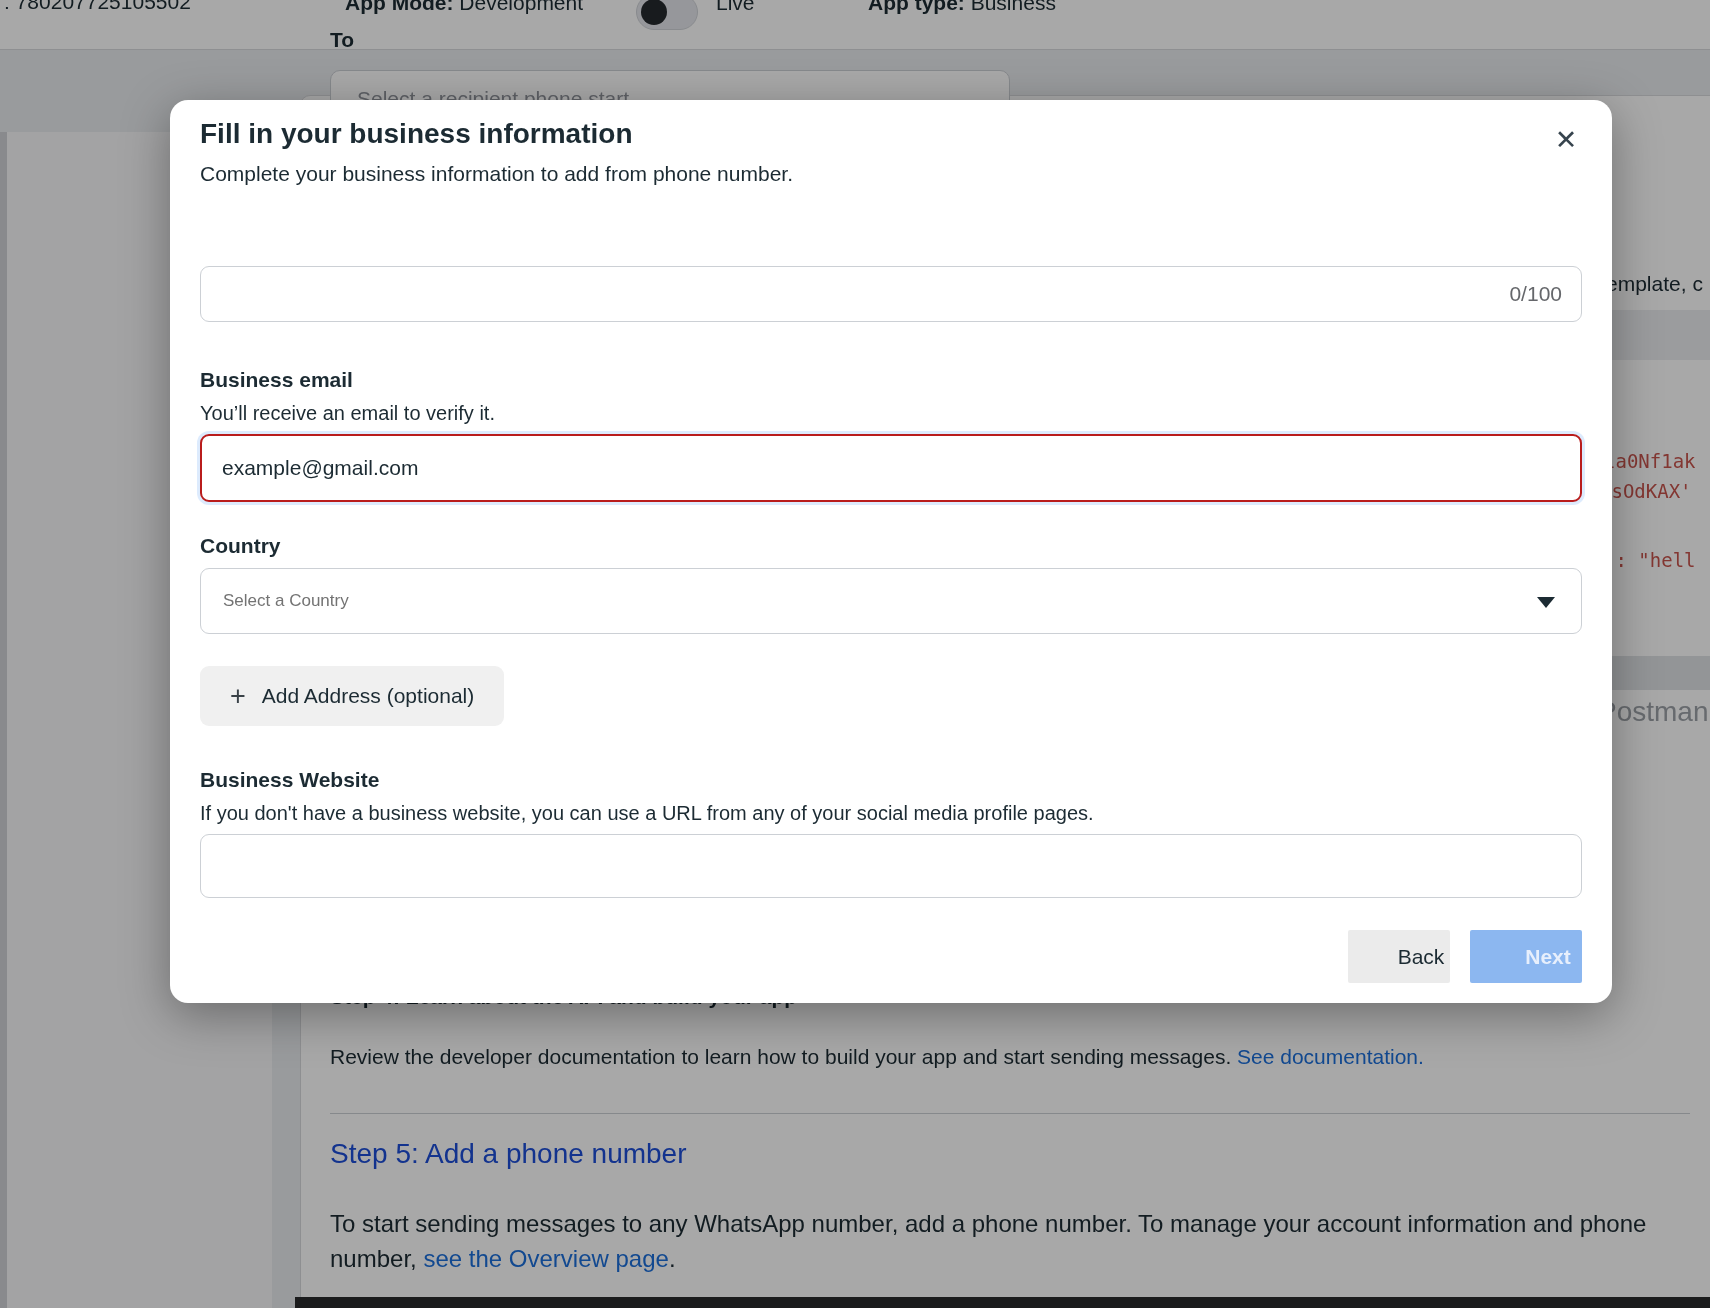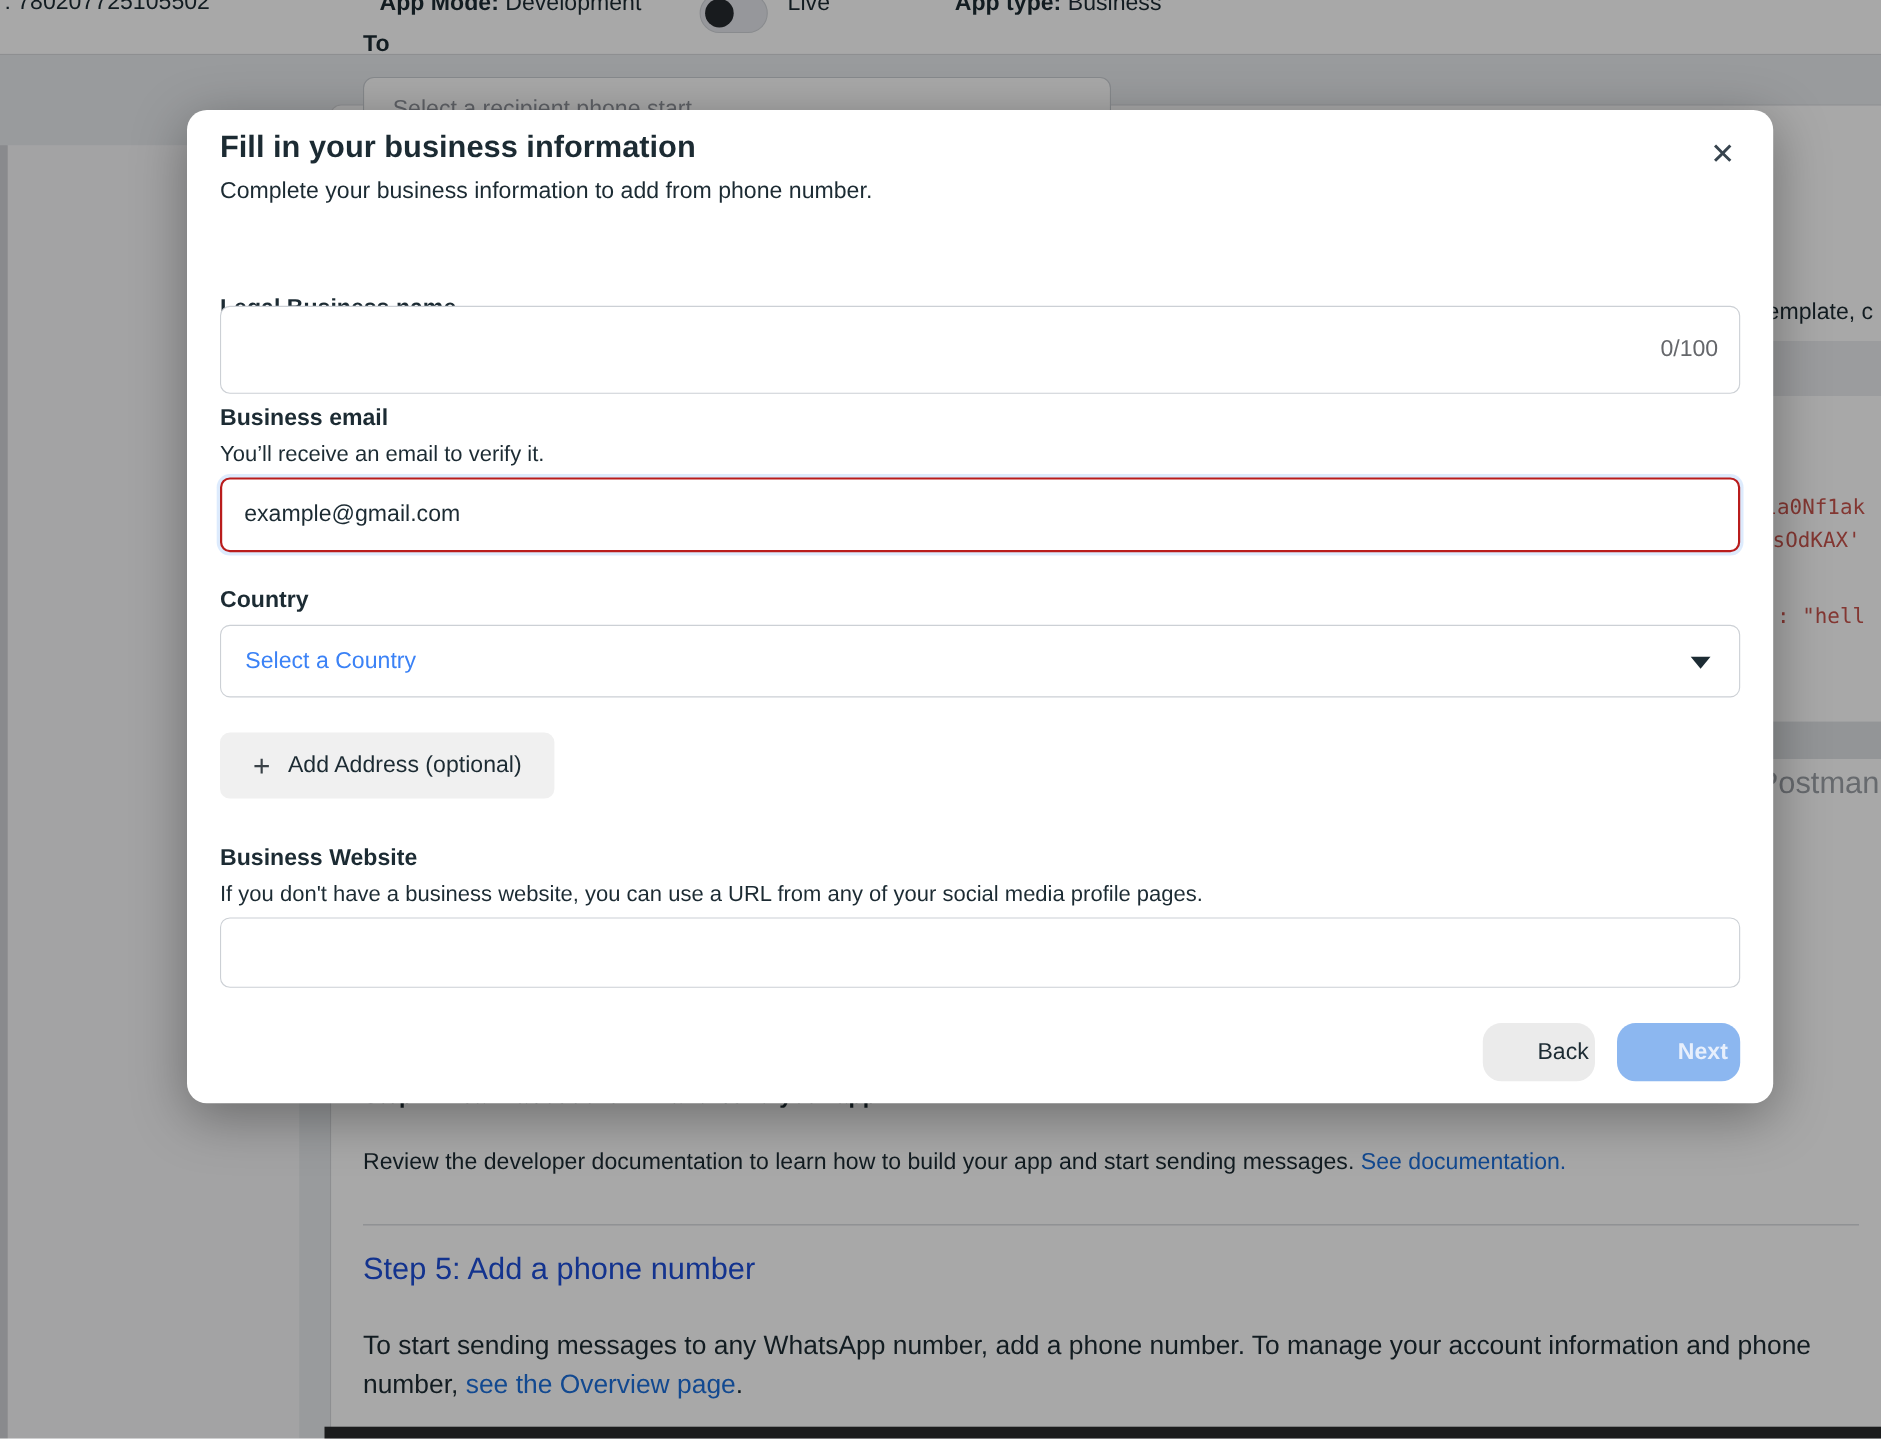--- a/index.html
+++ b/index.html
@@ -46,26 +46,26 @@
   .m-title { position:absolute; left:30px; top:18px; font-size:28px; font-weight:bold; color:#1c2b33; }
   .m-subtitle { position:absolute; left:30px; top:62px; font-size:21px; color:#1c2b33; }
   .m-close { position:absolute; right:26px; top:20px; width:40px; height:40px; font-size:27px; color:#37444e; display:flex; align-items:center; justify-content:center; cursor:pointer; }
   .m-label { position:absolute; left:30px; font-size:21px; font-weight:bold; color:#1c2b33; }
   .m-helper { position:absolute; left:30px; font-size:20px; color:#1c2b33; }
   .m-input-wrap { position:absolute; left:30px; right:30px; }
   .m-input { width:100%; height:100%; border:1px solid #ccd0d5; border-radius:9px; font-size:21px; color:#1c2b33; padding:0 20px; font-family:"Liberation Sans", sans-serif; outline:none; background:#fff; }
   .m-input.focused { border:2px solid #b91c1c; box-shadow:0 0 0 3px rgba(24,119,242,0.15); }
   .m-counter { position:absolute; right:20px; top:50%; transform:translateY(-50%); font-size:21px; color:#65676b; }
   .m-select { position:absolute; left:30px; right:30px; height:66px; border:1px solid #ccd0d5; border-radius:9px; background:#fff; cursor:pointer; }
-  .m-select .ph { position:absolute; left:22px; top:50%; transform:translateY(-50%); font-size:21px; color:#3b82f6; }
+  .m-select .ph { position:absolute; left:22px; top:50%; transform:translateY(-50%); font-size:17px; color:#737373; }
   .chevron { position:absolute; right:26px; top:50%; margin-top:-4px; width:0; height:0; border-left:9px solid transparent; border-right:9px solid transparent; border-top:11px solid #1c2b33; }
   .add-address { position:absolute; left:30px; top:566px; height:60px; background:#f0f0f0; border:none; border-radius:9px; padding:0 30px; display:inline-flex; align-items:center; gap:16px; font-size:21px; color:#1c2b33; font-family:"Liberation Sans", sans-serif; cursor:pointer; }
   .add-address .plus { font-size:27px; font-weight:400; color:#3a4248; line-height:1; }
   .m-footer { position:absolute; right:30px; top:830px; display:flex; gap:20px; }
-  .btn { height:53px; border:none; border-radius:17px; font-size:21px; font-family:"Liberation Sans", sans-serif; cursor:pointer;padding-left:44px; }
+  .btn { height:53px; border:none; border-radius:2px; font-size:21px; font-family:"Liberation Sans", sans-serif; cursor:pointer;padding-left:44px; }
   .btn-back { width:102px; background:#ebebeb; color:#1c2b33; font-weight:500; }
   .btn-next { width:112px; background:#8cb7f0; color:#e7effc; font-weight:600; cursor:default; }
 </style>
 </head>
 <body>
 
 <div class="screen">
 
   <div class="bg">
 
@@ -105,21 +105,21 @@
   </div>
 
   <div class="dim"></div>
 
   <div class="modal">
     <h1 class="m-title">Fill in your business information</h1>
     <p class="m-subtitle">Complete your business information to add from phone number.</p>
     <div class="m-close">✕</div>
 
     <span class="m-label" style="top:132px;margin-top:36px;">Legal Business name</span>
-    <div class="m-input-wrap" style="top:178px; height:80px;">
+    <div class="m-input-wrap" style="top:166px; height:56px;">
       <input class="m-input" type="text" value="" style="">
       <span class="m-counter">0/100</span>
     </div>
 
     <span class="m-label" style="top:268px;">Business email</span>
     <span class="m-helper" style="top:302px;">You’ll receive an email to verify it.</span>
     <div class="m-input-wrap" style="top:334px; height:68px;">
       <input class="m-input focused" type="text" value="example@gmail.com" style="">
     </div>
 

